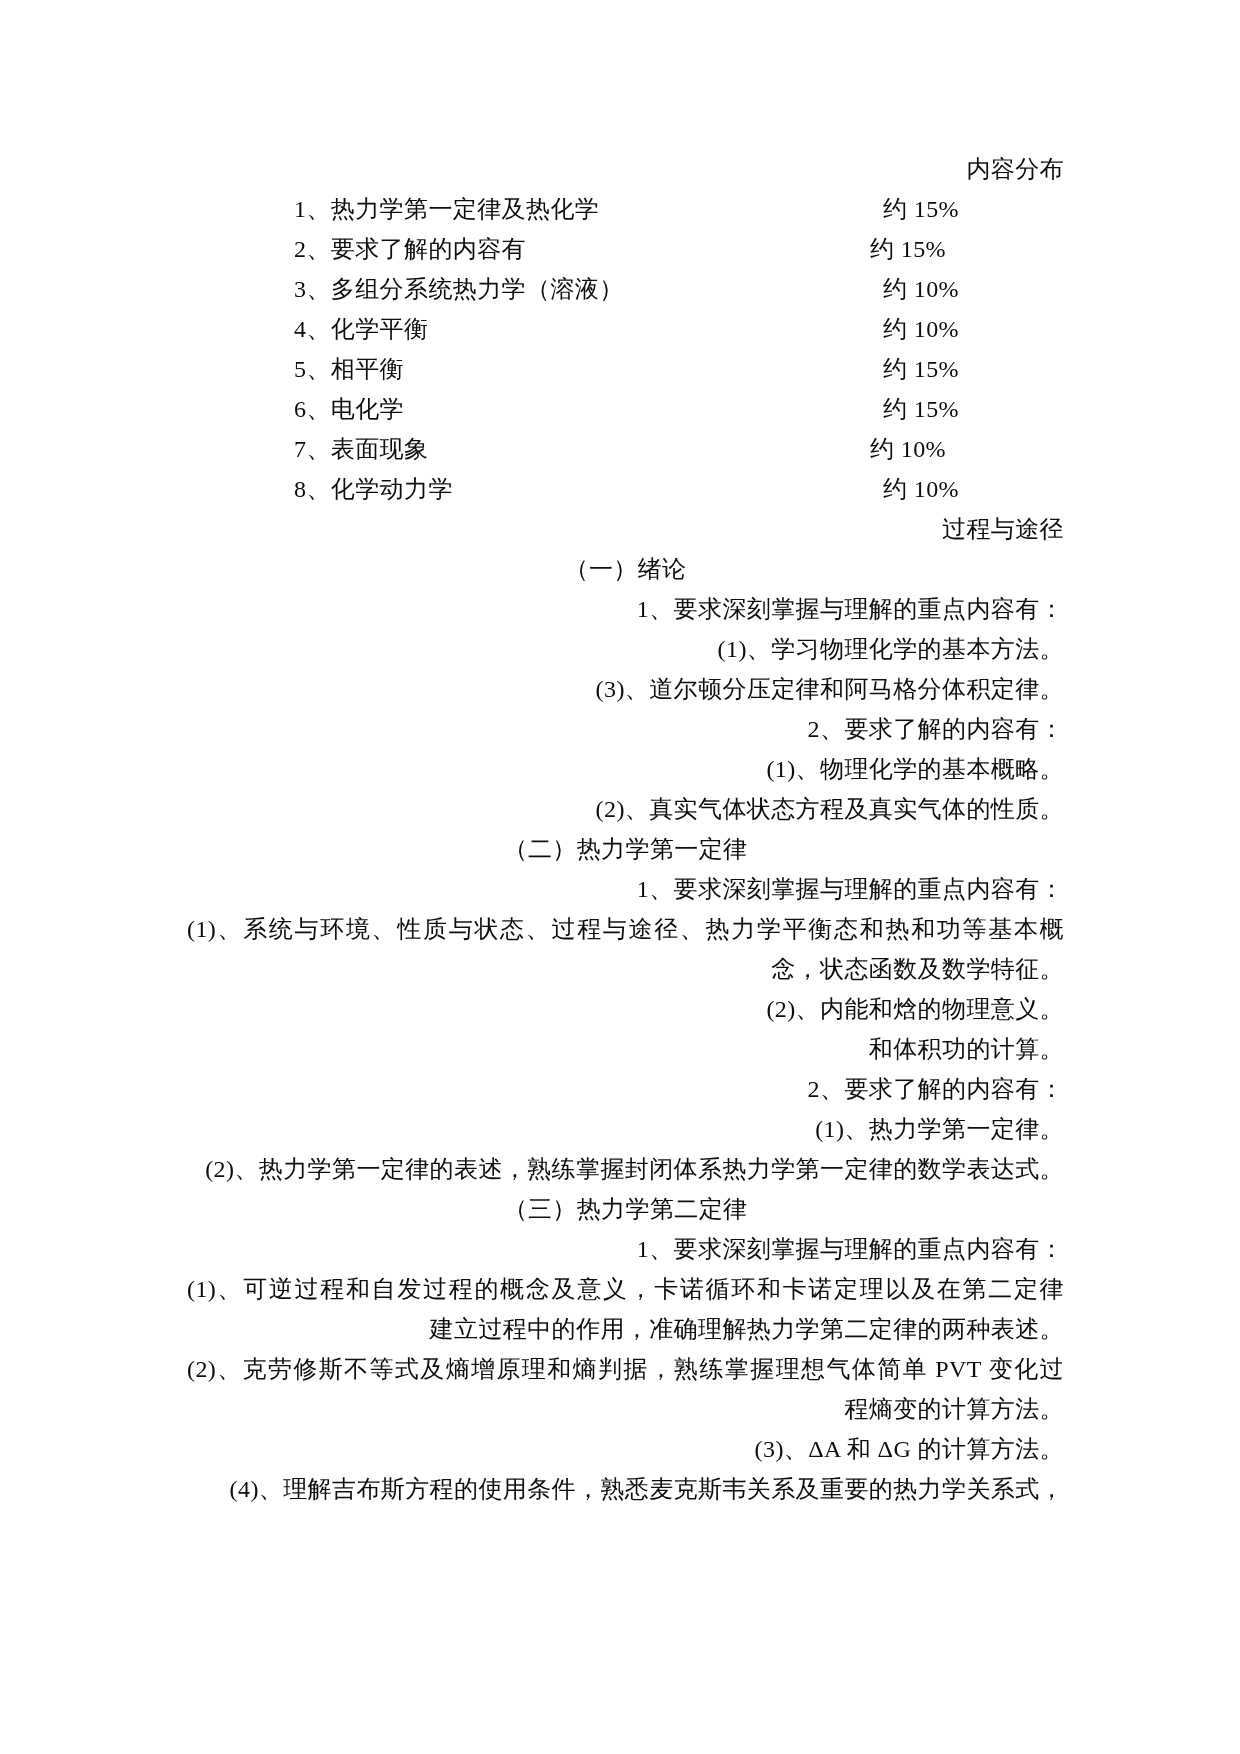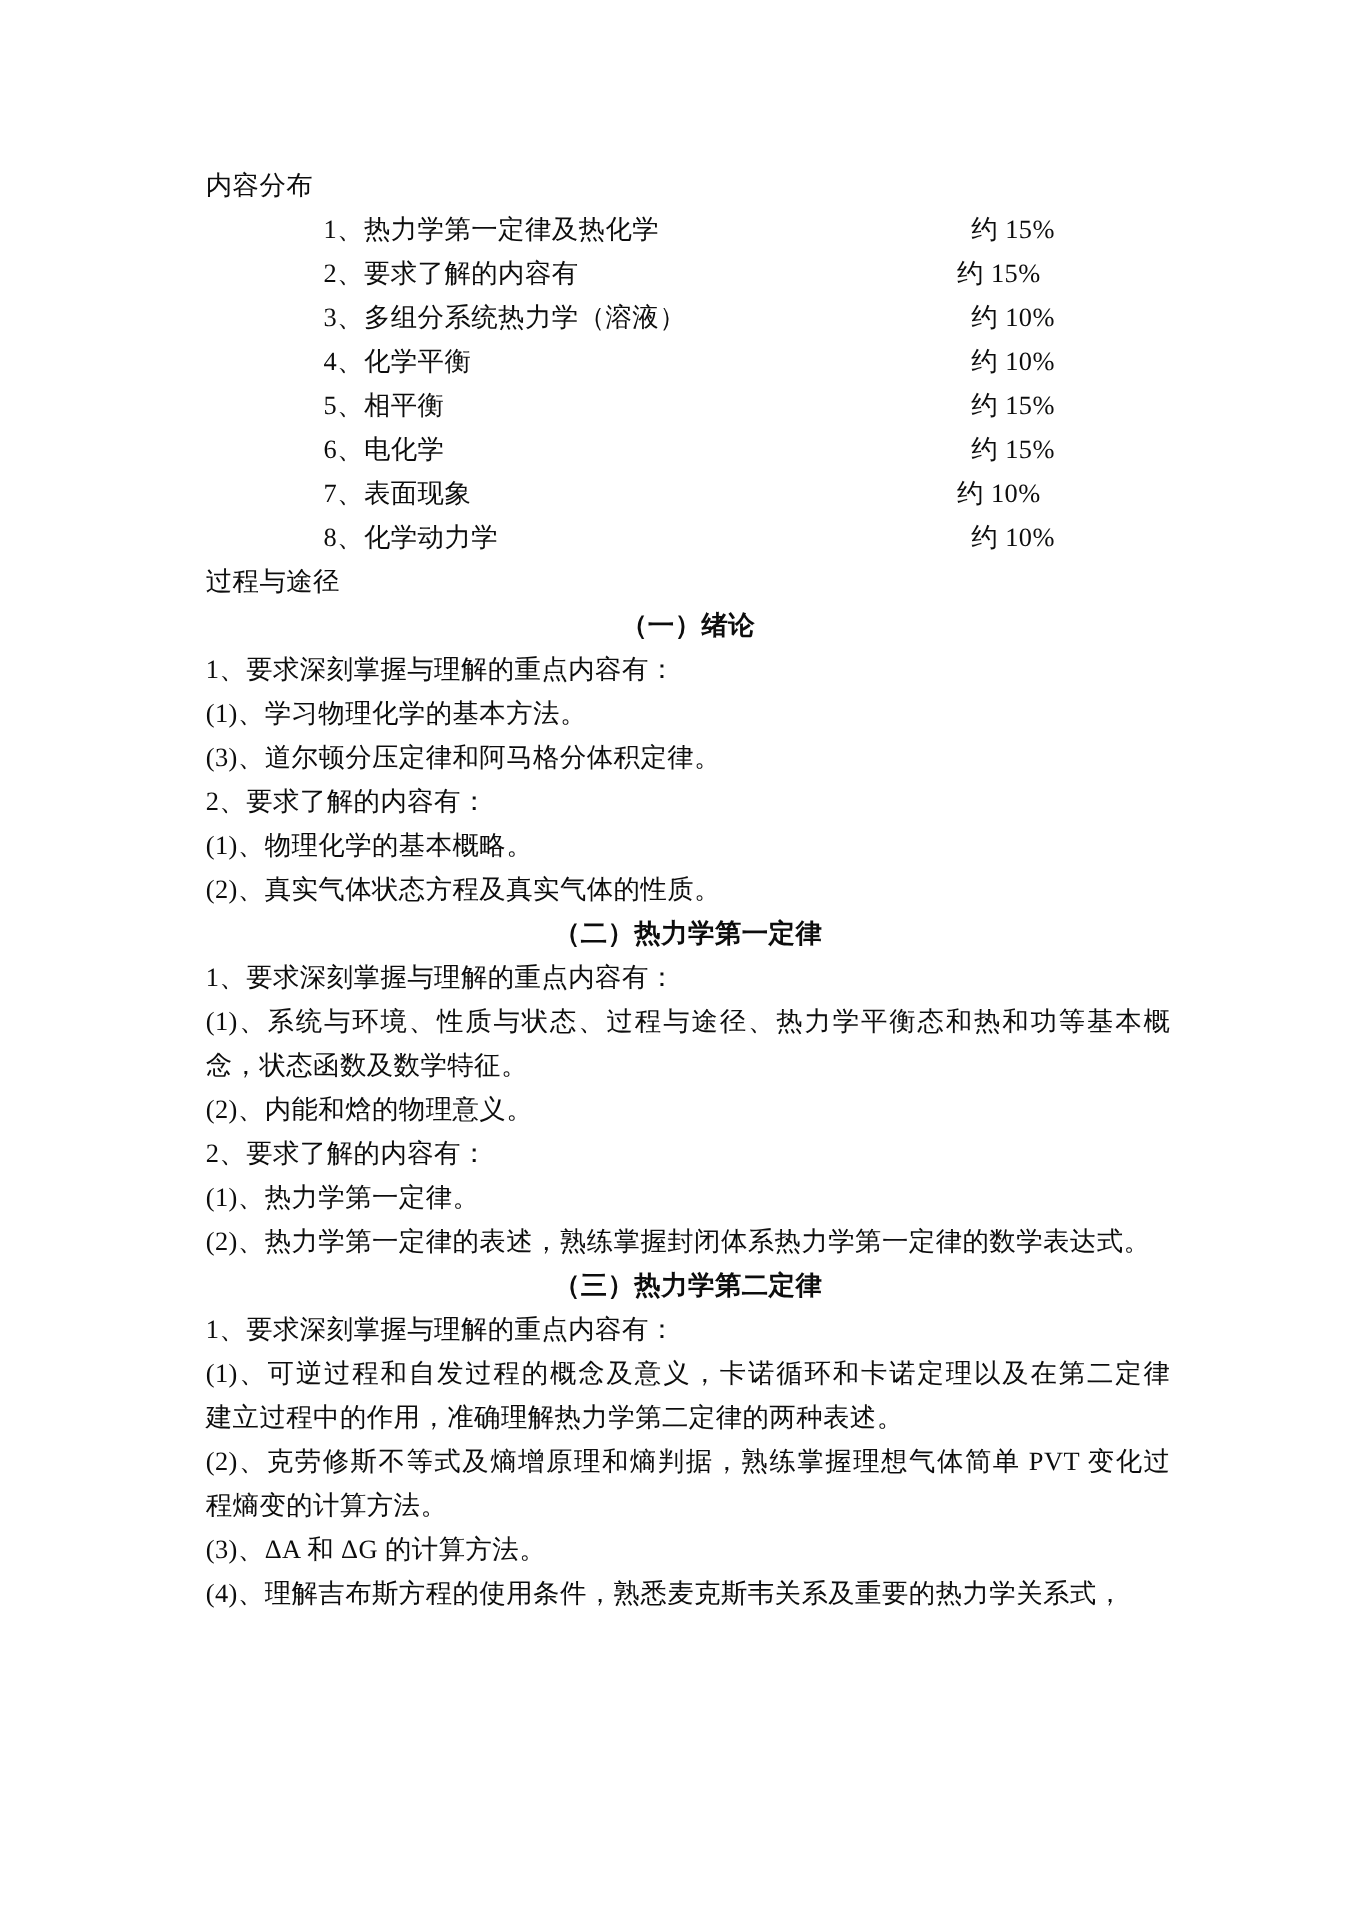--- a/index.html
+++ b/index.html
@@ -27,33 +27,32 @@
     position: absolute;
     left: 187px;
     top: 149px;
     width: 877px;
     font-size: 24px;
     line-height: 40px;
     letter-spacing: 0.4px;
   }
   .line {
     height: 40px;
-    text-align: left;
+    text-align: right;
     white-space: nowrap;
   }
   
   .line.stretch {
     white-space: normal;
     text-align: justify;
     text-align-last: justify;
     text-justify: inter-character;
   }
   .line.center {
     text-align: center;
-    font-weight: bold;
   }
   
   .dist-row {
     position: relative;
     height: 40px;
     padding-left: 107px;
     box-sizing: border-box;
     white-space: nowrap;
   }
   .dist-row .pct {
@@ -115,20 +114,21 @@
     <div class="line">(3)、道尔顿分压定律和阿马格分体积定律。</div>
     <div class="line">2、要求了解的内容有：</div>
     <div class="line">(1)、物理化学的基本概略。</div>
     <div class="line">(2)、真实气体状态方程及真实气体的性质。</div>
 
     <div class="line center">（二）热力学第一定律</div>
     <div class="line">1、要求深刻掌握与理解的重点内容有：</div>
     <div class="line stretch">(1)、系统与环境、性质与状态、过程与途径、热力学平衡态和热和功等基本概</div>
     <div class="line">念，状态函数及数学特征。</div>
     <div class="line">(2)、内能和焓的物理意义。</div>
+    <div class="line">和体积功的计算。</div>
     <div class="line">2、要求了解的内容有：</div>
     <div class="line">(1)、热力学第一定律。</div>
     <div class="line">(2)、热力学第一定律的表述，熟练掌握封闭体系热力学第一定律的数学表达式。</div>
 
     <div class="line center">（三）热力学第二定律</div>
     <div class="line">1、要求深刻掌握与理解的重点内容有：</div>
     <div class="line stretch">(1)、可逆过程和自发过程的概念及意义，卡诺循环和卡诺定理以及在第二定律</div>
     <div class="line">建立过程中的作用，准确理解热力学第二定律的两种表述。</div>
     <div class="line stretch">(2)、克劳修斯不等式及熵增原理和熵判据，熟练掌握理想气体简单 PVT 变化过</div>
     <div class="line">程熵变的计算方法。</div>

